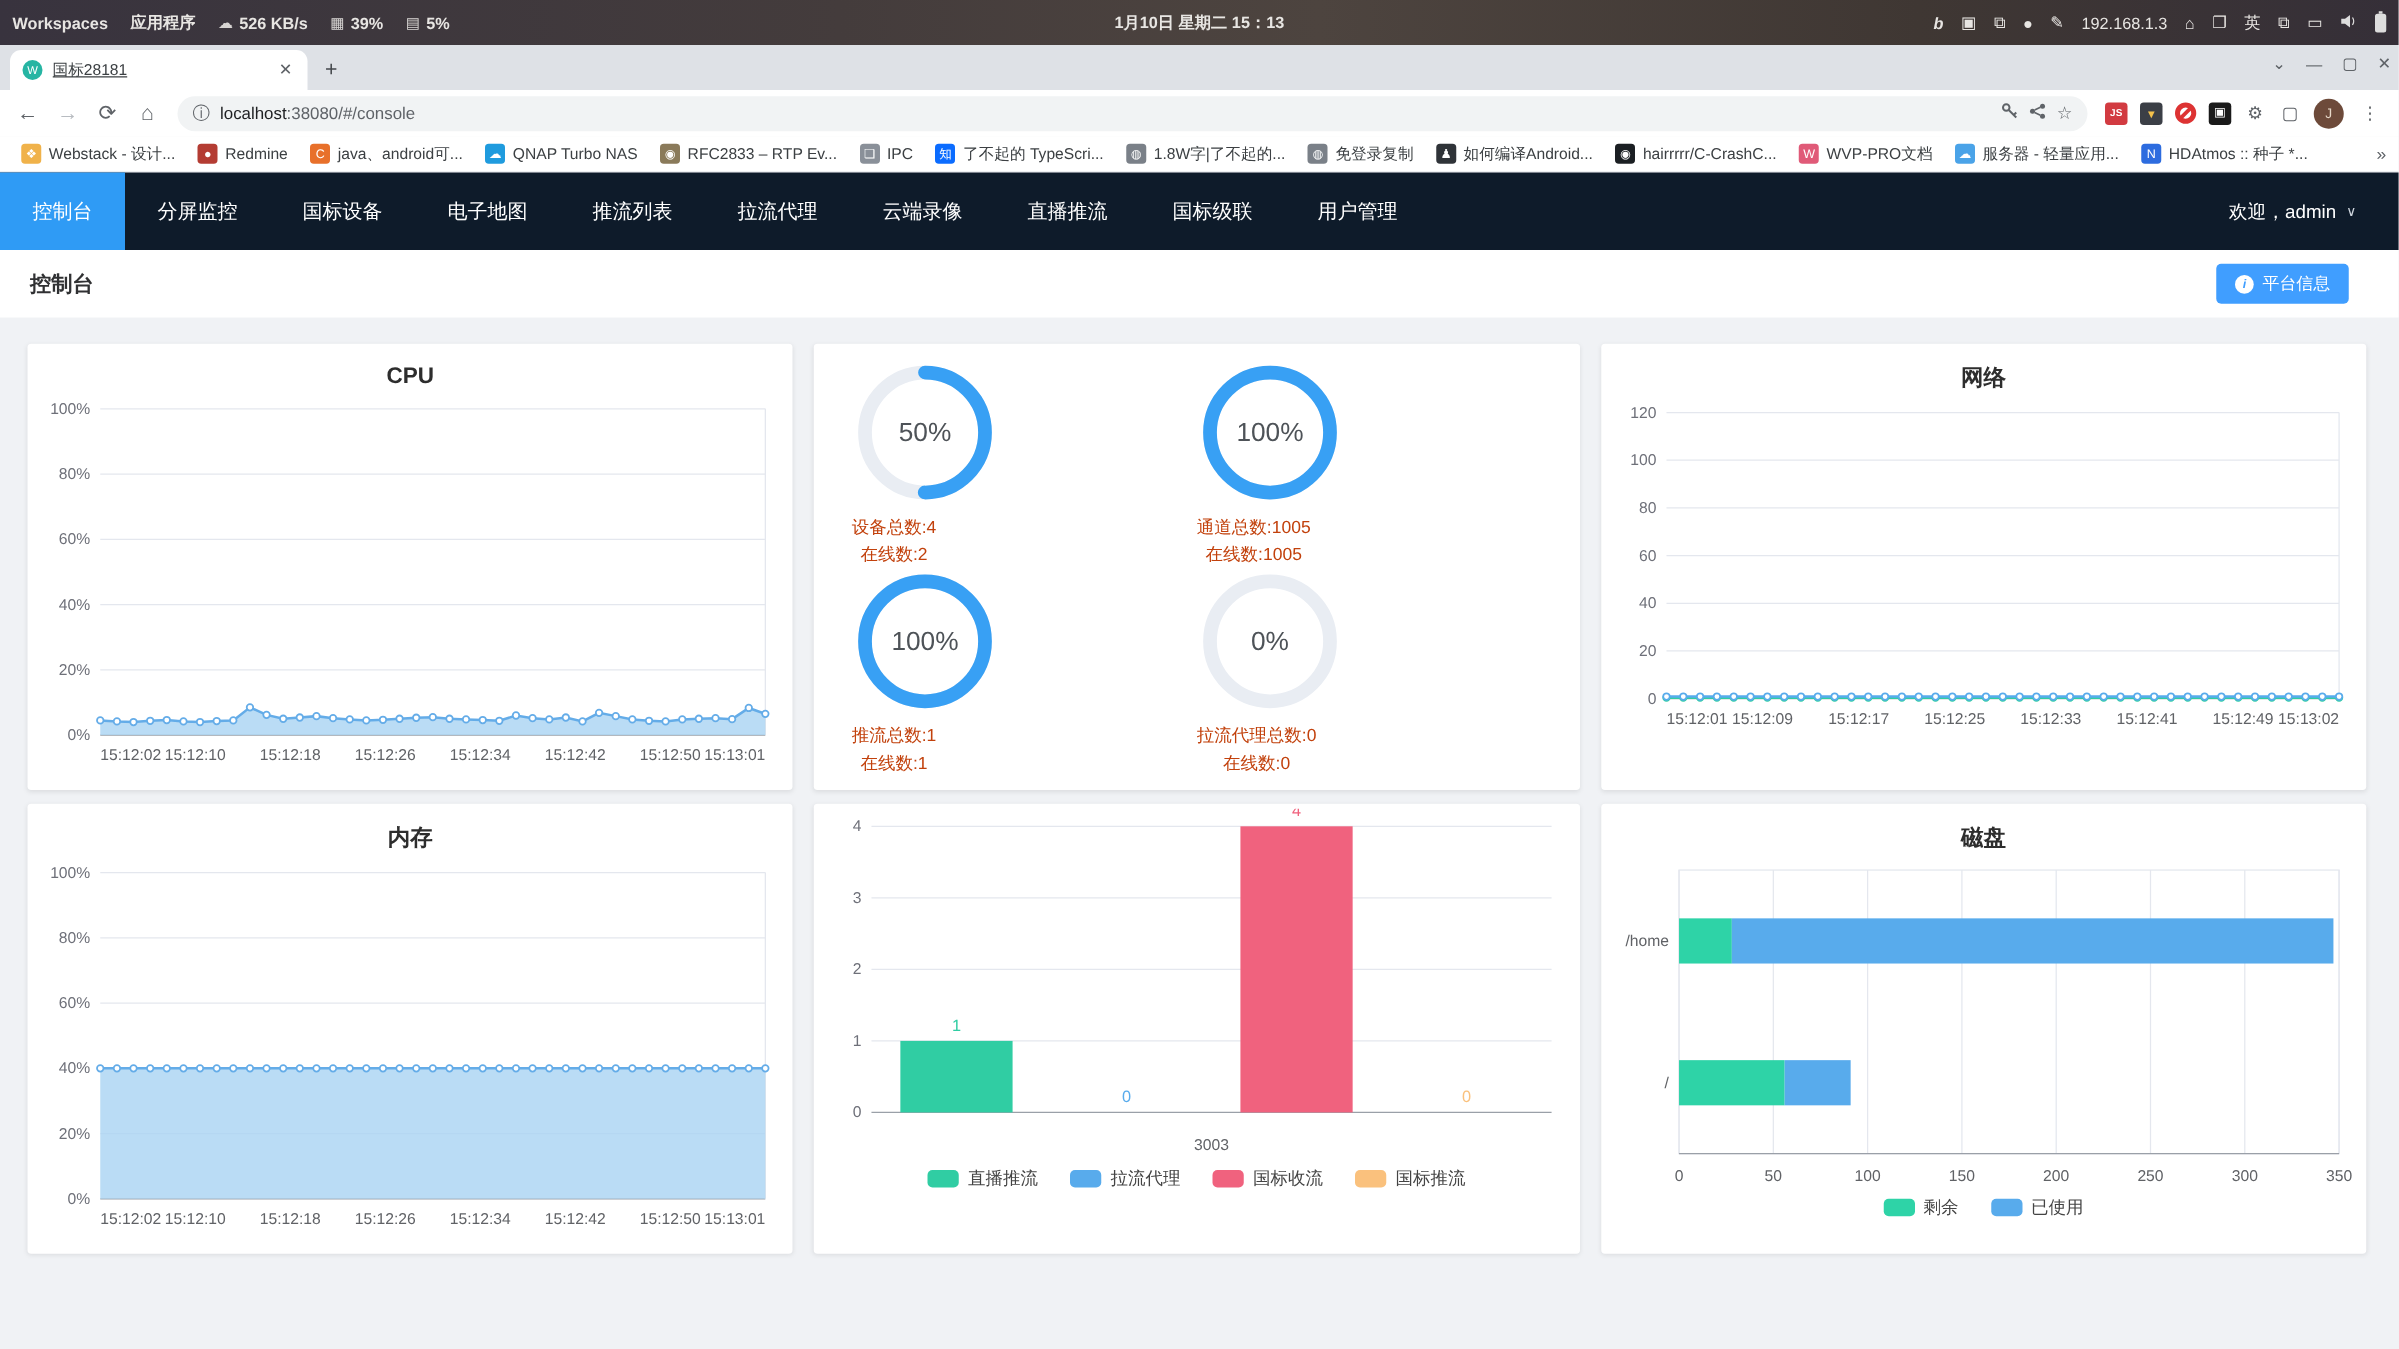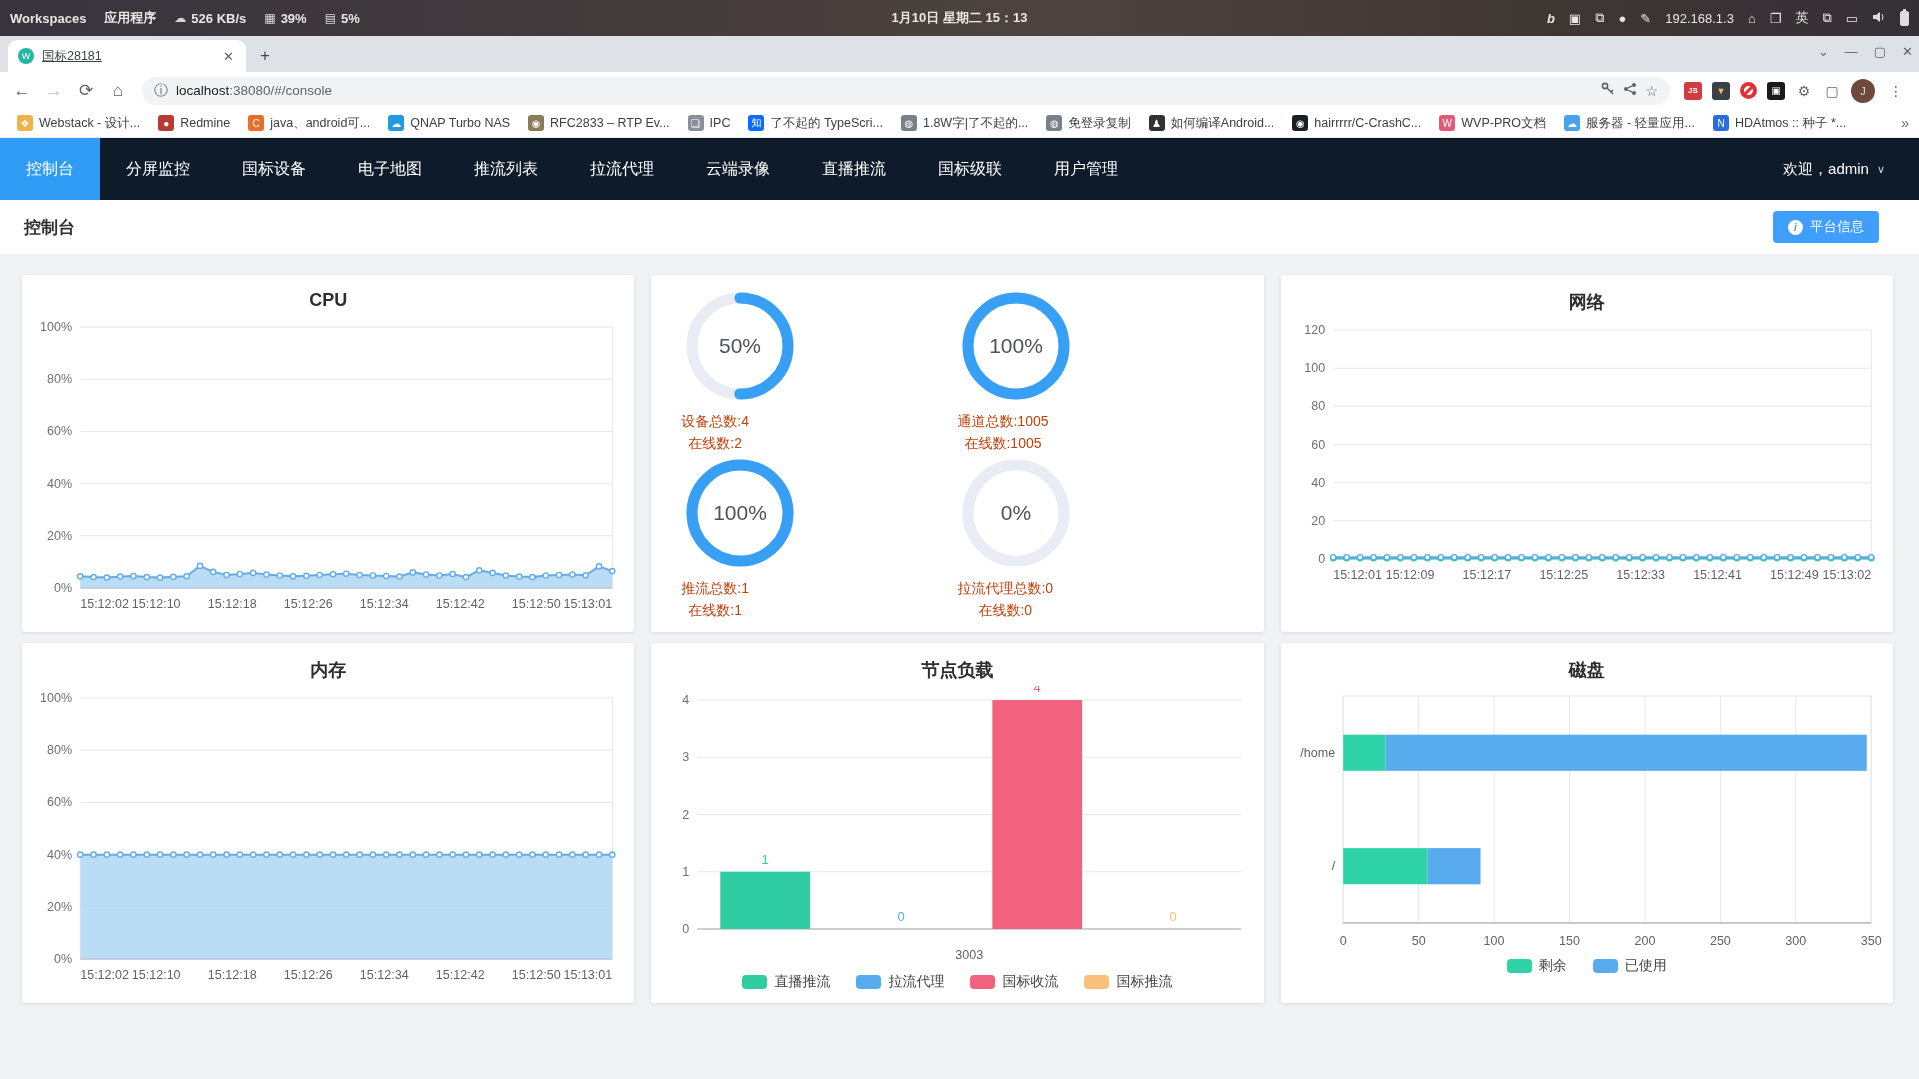--- a/index.html
+++ b/index.html
@@ -579,21 +579,20 @@
           <circle cx="529.0" cy="168.0" r="2.6" fill="#fff" stroke="#64ace8" stroke-width="1.4"></circle>
           <circle cx="542.3" cy="168.0" r="2.6" fill="#fff" stroke="#64ace8" stroke-width="1.4"></circle>
           <circle cx="555.5" cy="168.0" r="2.6" fill="#fff" stroke="#64ace8" stroke-width="1.4"></circle>
           <circle cx="568.8" cy="168.0" r="2.6" fill="#fff" stroke="#64ace8" stroke-width="1.4"></circle>
           <circle cx="582.0" cy="168.0" r="2.6" fill="#fff" stroke="#64ace8" stroke-width="1.4"></circle>
         </svg>
       </div>
   </div>
 
   <div class="card">
-    <h3>节点负载</h3>
     <div class="chart-box">
         <svg viewBox="0 0 596 282" class="chart-svg">
           <line x1="40" y1="242" x2="582" y2="242" stroke="#9aa0a8"></line>
           <text x="32" y="246" fill="#6e7079" font-size="12.5" text-anchor="end">0</text>
           <line x1="40" y1="185" x2="582" y2="185" stroke="#e4e7ee"></line>
           <text x="32" y="189" fill="#6e7079" font-size="12.5" text-anchor="end">1</text>
           <line x1="40" y1="128" x2="582" y2="128" stroke="#e4e7ee"></line>
           <text x="32" y="132" fill="#6e7079" font-size="12.5" text-anchor="end">2</text>
           <line x1="40" y1="71" x2="582" y2="71" stroke="#e4e7ee"></line>
           <text x="32" y="75" fill="#6e7079" font-size="12.5" text-anchor="end">3</text>

